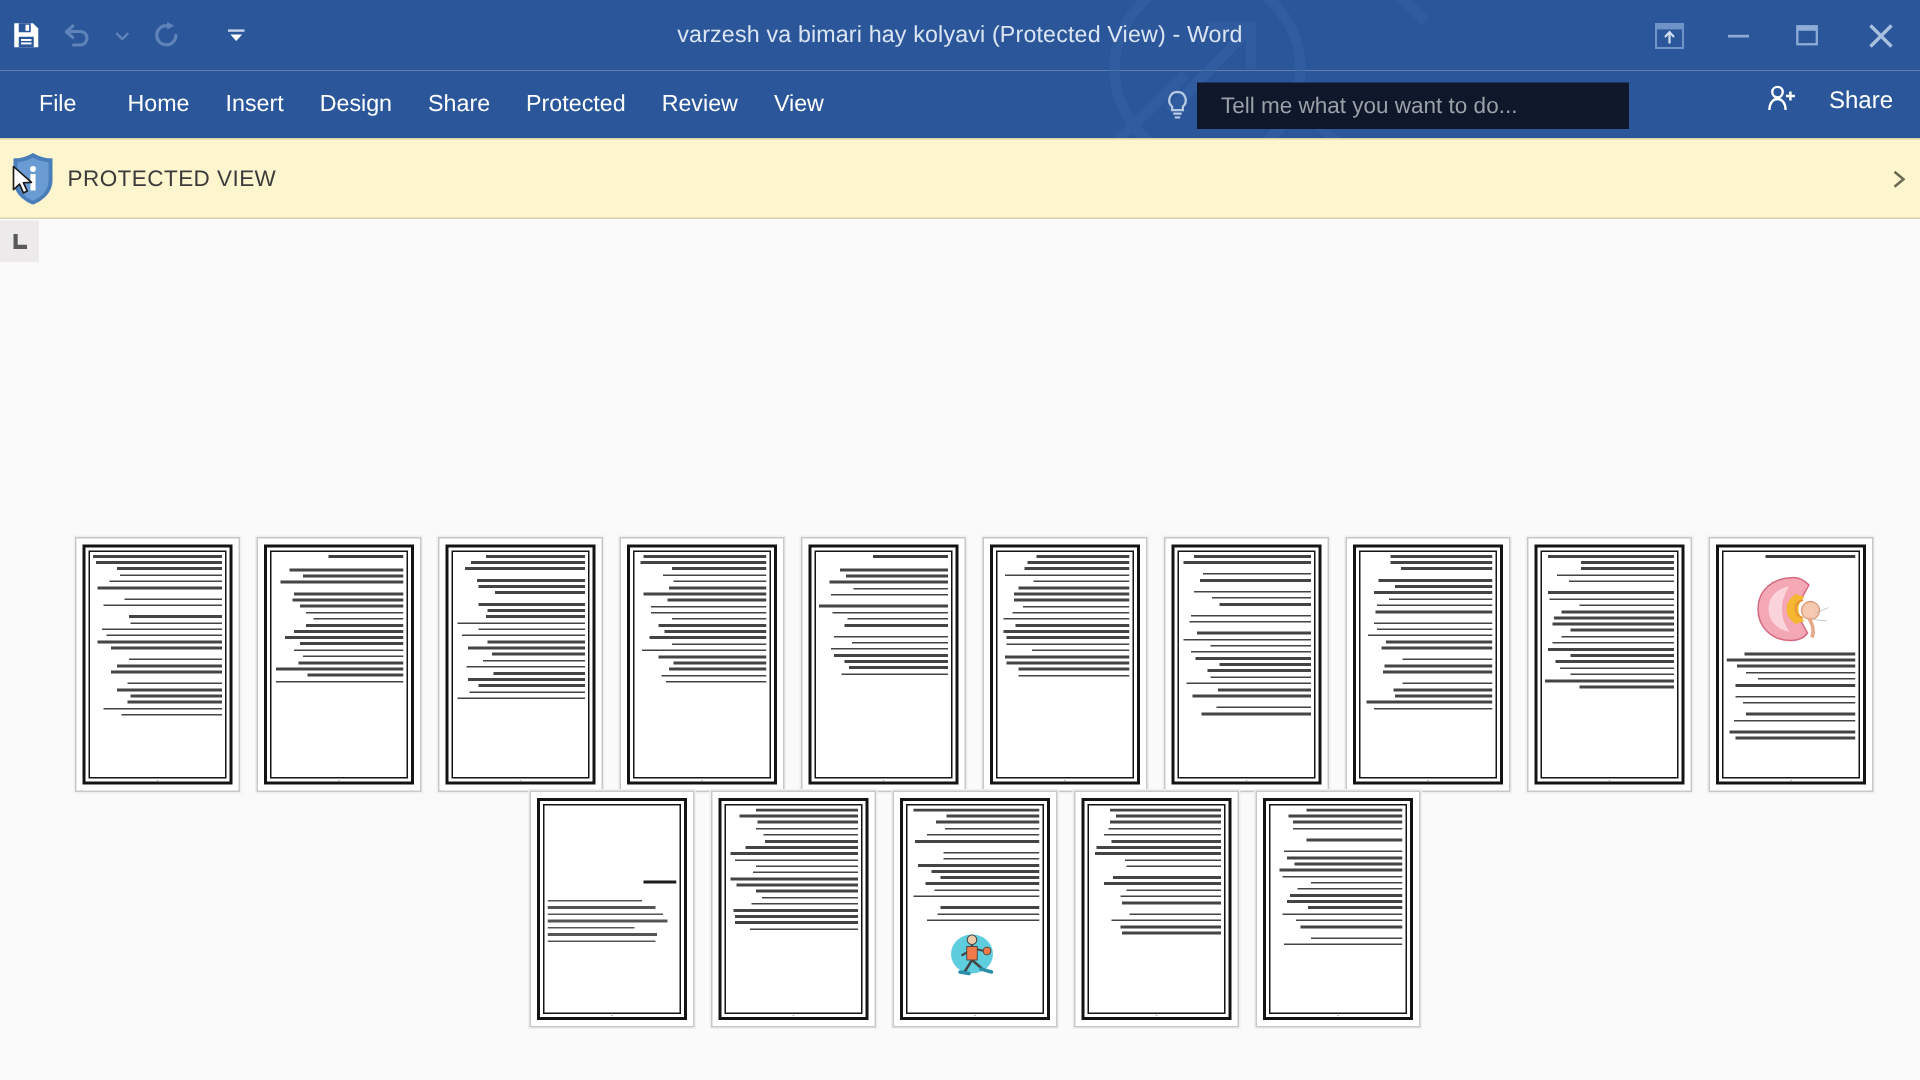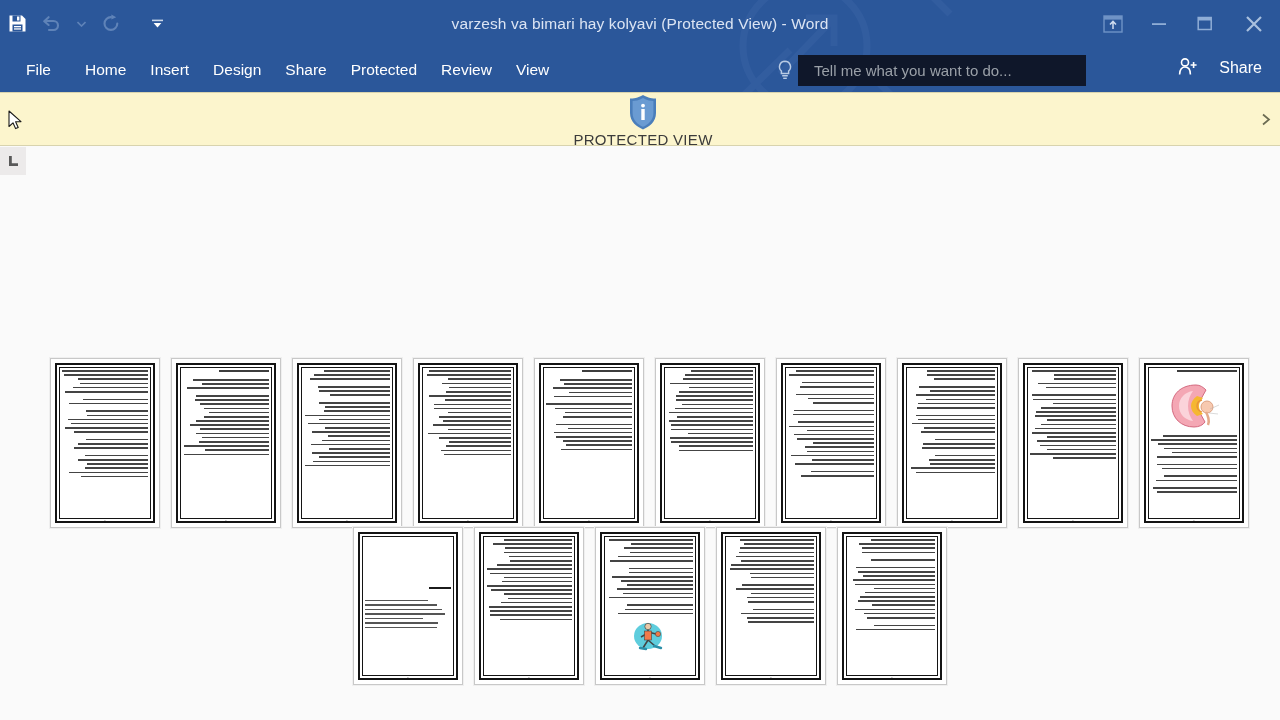--- a/index.html
+++ b/index.html
@@ -87,21 +87,21 @@
   }
   .share-label { margin-left: 21px; }
 
   
   .pvbar {
     position: absolute; top: 92px; left: 0;
     width: 1280px; height: 54px;
     background: #fcf5cd;
     border-top: 1px solid #d8d3ae;
     border-bottom: 1px solid #d8d3ae;
-    display: flex; align-items: center; flex-direction: column;
+    display: flex; align-items: center;
   }
   .shield { position: relative; margin-left: 5px; width: 34px; height: 38px; flex: 0 0 auto; }
   .pv-label {
     font-size: 15px; color: #3b3b3b; letter-spacing: .3px;
     margin-left: 6px; white-space: nowrap; font-weight: 400;
   }
   .pv-msg {
     font-size: 15px; color: #3b3b3b; line-height: 23px;
     margin-left: 12px; width: 880px;
   }

